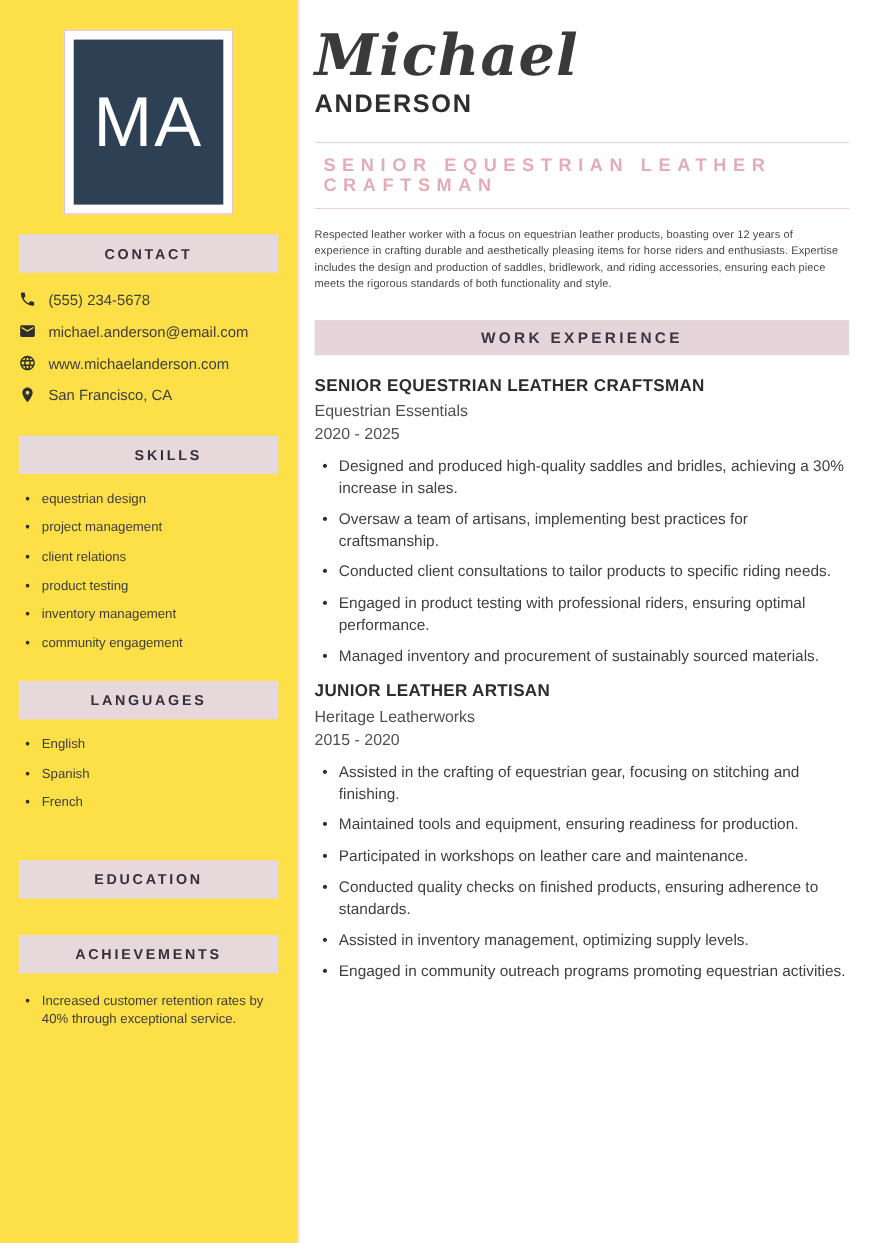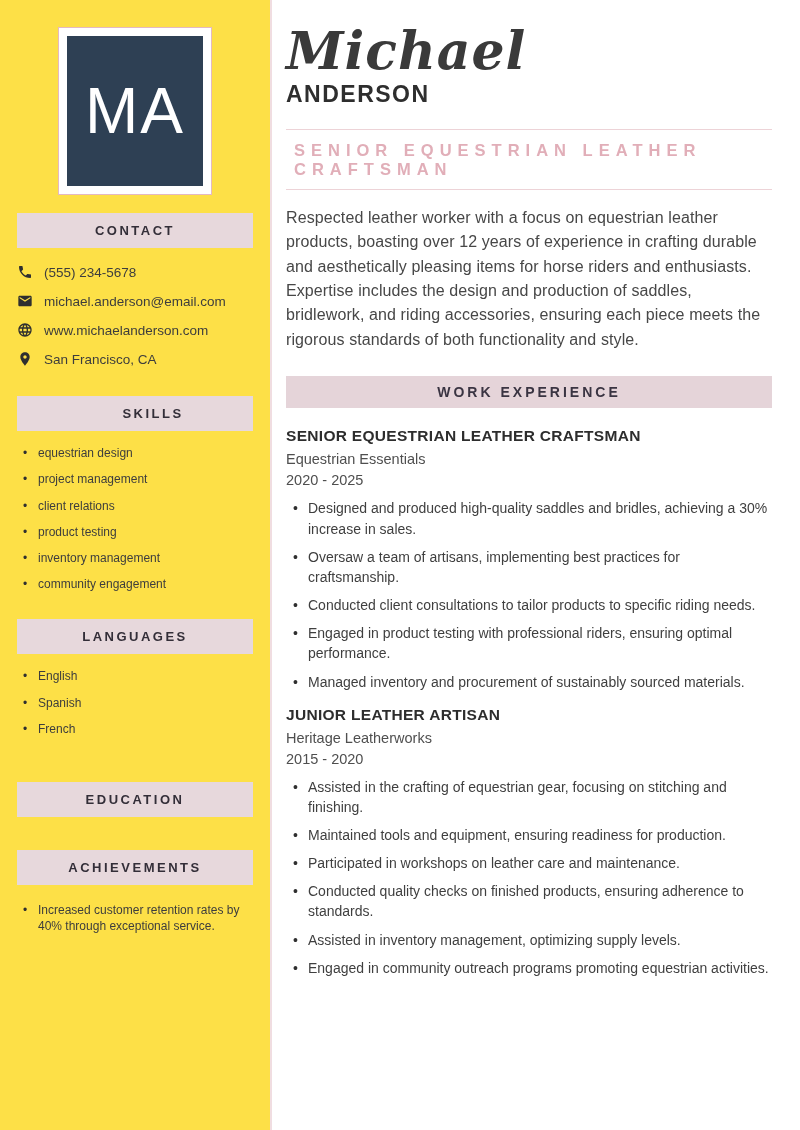--- a/index.html
+++ b/index.html
@@ -59,21 +59,21 @@
     font-size:23px; font-weight:bold; color:#2e2e2e;
     letter-spacing:1.5px; margin-top:2px;
   }
   .rule { border:none; border-top:1px solid #edd3d7; margin:0; }
   .rule-top { margin-top:21px; }
   .job-title-line {
     text-align:left; font-size:16.5px; font-weight:bold;
     letter-spacing:6px; color:#e1aeb8; padding:11px 0 10px 8px;
   }
   .summary {
-    margin-top:16px; font-size:16px; line-height:1.53; color:#474747;
+    margin-top:16px; font-size:10px; line-height:1.53; color:#474747;
     letter-spacing:0.1px;
   }
   .banner {
     margin-top:24px; background:#e5d4d9; text-align:center;
     padding:8px 0; font-size:14px; font-weight:bold;
     letter-spacing:3px; color:#3a3442;
   }
   .job { margin-top:19px; }
   .job + .job { margin-top:14px; }
   .job-name { font-size:15.5px; font-weight:bold; color:#2d2d2d; letter-spacing:0.3px; }

